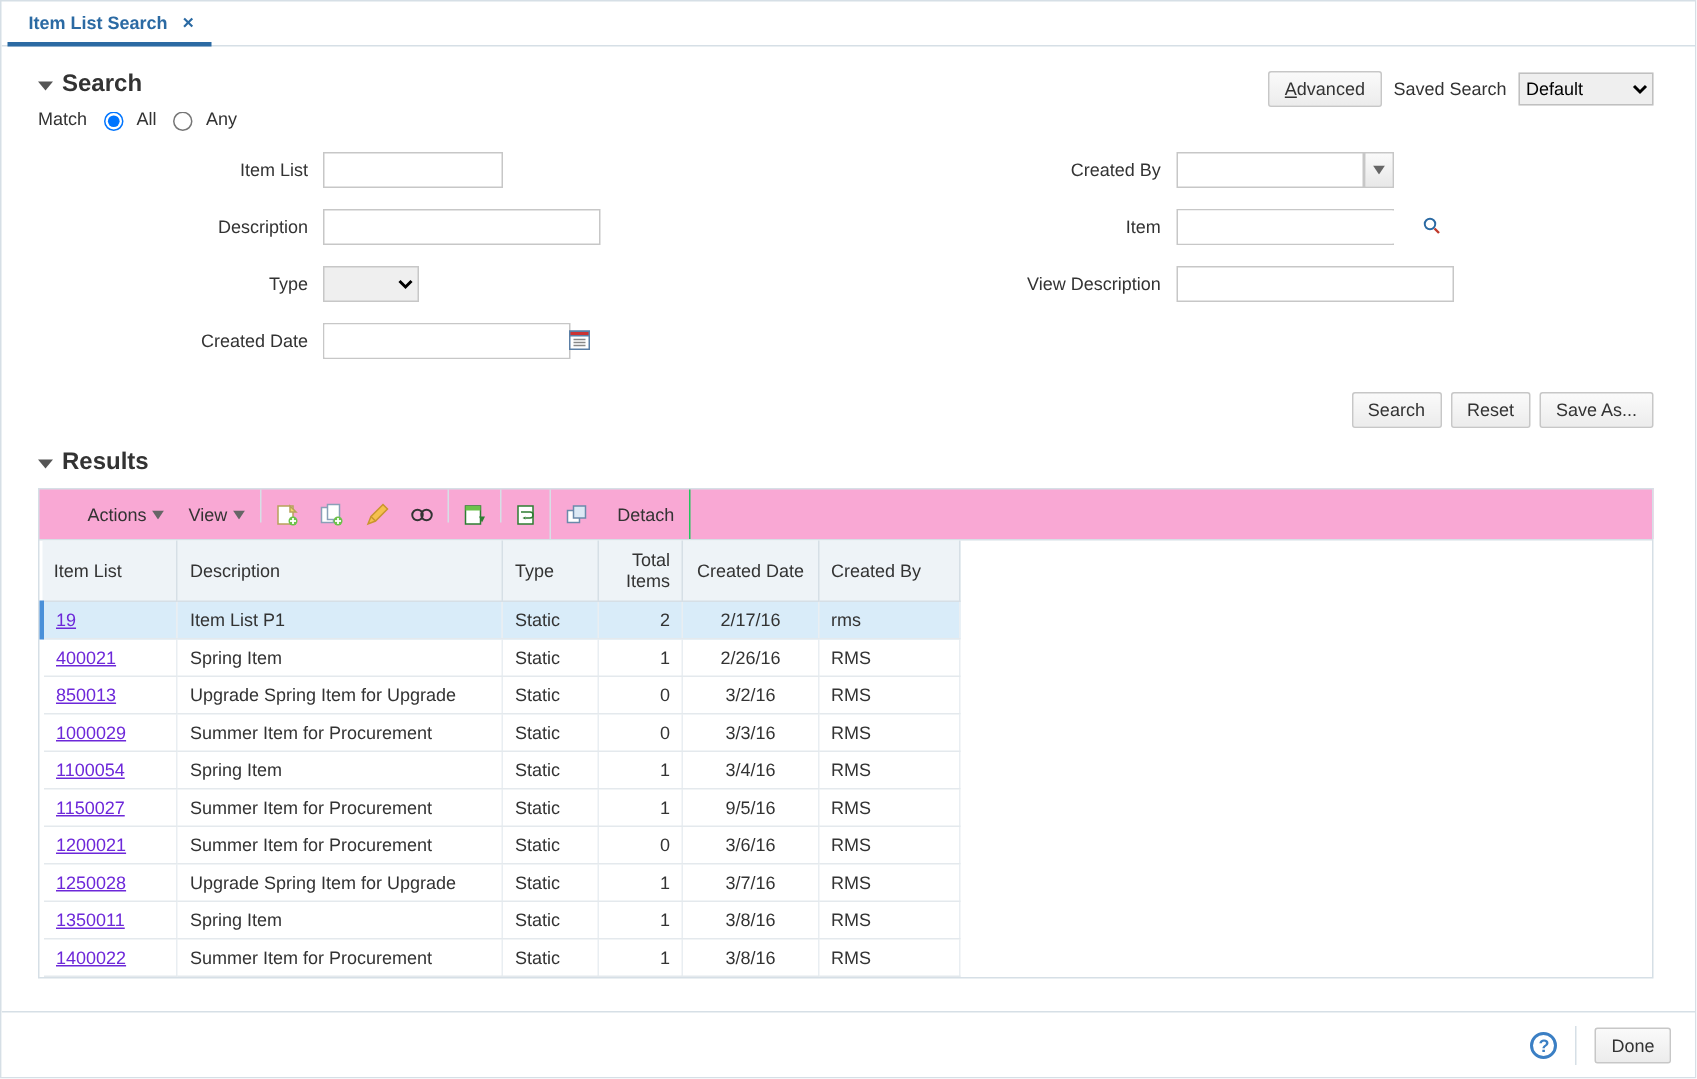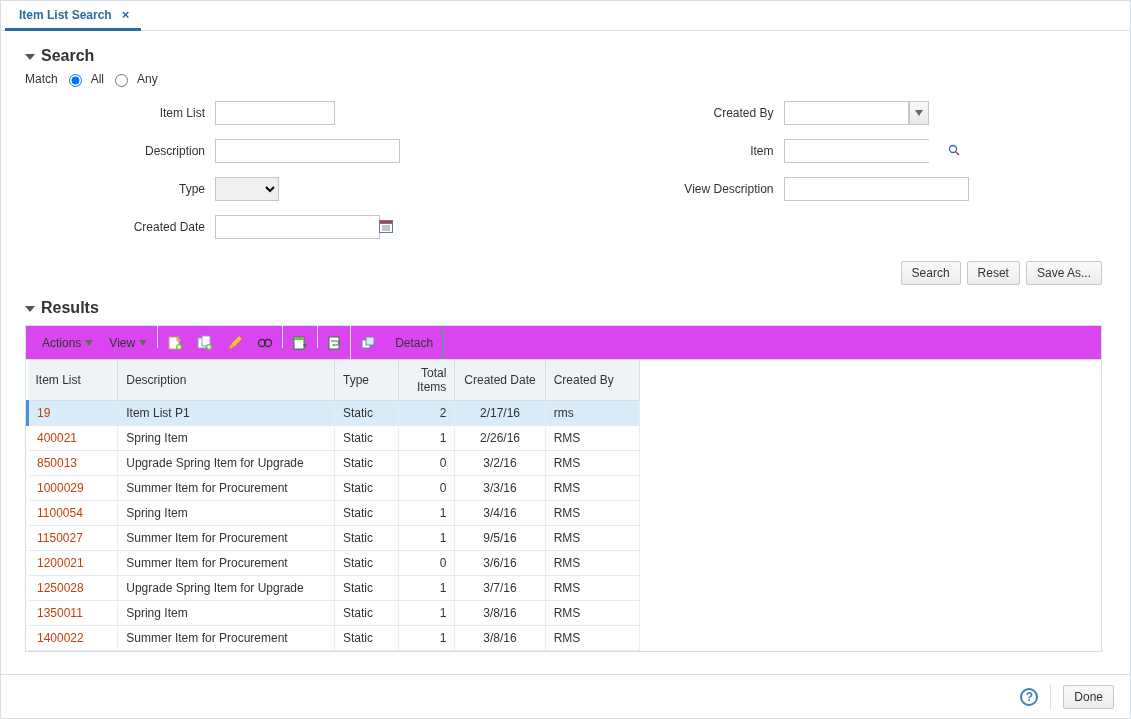--- a/index.html
+++ b/index.html
@@ -34,34 +34,34 @@
 .cal-icon{width:20px;text-align:center;cursor:pointer;}
 .lov-wrap{display:flex;align-items:center;}
 .lov-wrap input{width:125px;border-right:none;}
 .lov-btn{width:20px;height:24px;border:1px solid #c7c7c7;background:linear-gradient(#fafafa,#e8e8e8);display:flex;align-items:center;justify-content:center;cursor:pointer;}
 .lov-btn svg{width:8px;height:6px;}
 .item-wrap{display:flex;align-items:center;width:145px;border:1px solid #c7c7c7;height:24px;}
 .item-wrap input{border:none!important;flex:1;height:22px!important;}
 .mag{width:20px;text-align:center;cursor:pointer;}
 .btn-row{display:flex;justify-content:flex-end;gap:6px;margin-top:8px;margin-bottom:14px;}
 .results-sec .sec-head{margin-bottom:8px;}
-.toolbar{border:1px solid #d6dfe6;border-bottom:none;background:#d946ef;height:34px;display:flex;padding:0 8px;gap:0;}
+.toolbar{border:1px solid #d6dfe6;border-bottom:none;background:#f9a8d4;height:34px;display:flex;padding:0 24px;gap:0;}
 .tb-menu{display:flex;align-items:center;gap:4px;padding:0 8px;height:100%;cursor:pointer;font-size:12px;color:#333;}
 .tb-menu svg{width:8px;height:6px;}
 .tb-sep{width:1px;height:22px;background:#d6dfe6;margin:0 2px;}
 .tb-icon{width:30px;height:100%;display:flex;align-items:center;justify-content:center;cursor:pointer;}
 .tb-icon svg{width:16px;height:16px;}
 .detach-btn{display:flex;align-items:center;gap:20px;padding:0 10px;height:100%;cursor:pointer;border-left:1px solid #d6dfe6;border-right:1px solid #22c55e;}
 .table-wrap{border:1px solid #d6dfe6;}
 table{border-collapse:collapse;width:614px;table-layout:fixed;}
 th{background:#eef3f7;border-bottom:1px solid #d6dfe6;border-right:1px solid #d6dfe6;padding:6px 8px;font-size:12px;color:#333;text-align:left;font-weight:normal;height:38px;}
 th.right{text-align:right;}
 th.center{text-align:center;}
 td{border-bottom:1px solid #e4e9ed;border-right:1px solid #e9eef2;padding:5px 8px;font-size:12px;height:25px;}
-td.link{color:#c2410c;cursor:pointer;}
+td.link{color:#6d28d9;cursor:pointer;text-decoration:underline;}
 td.num{text-align:right;color:#333;}
 td.center{text-align:center;}
 tr.sel td{background:#d9ecf9;}
 tbody tr td:first-child{border-left:3px solid transparent;}
 tr.sel td:first-child{border-left:3px solid #4a90d9;}
 .col-itemlist{width:90px;}
 .col-desc{width:216px;}
 .col-type{width:64px;}
 .col-total{width:56px;}
 .col-cdate{width:90px;}
@@ -92,20 +92,27 @@
             <span class="disclose"></span>
             <h2>Search</h2>
           </div>
           <div class="match-row">
             <span>Match</span>
             <input type="radio" name="match" checked="" style="">
             <label>All</label>
             <input type="radio" name="match" style="">
             <label>Any</label>
           </div>
+        </div>
+        <div class="top-right">
+          <button class="btn"><span class="underline-key">A</span><span>dvanced</span></button>
+          <span class="saved-label">Saved Search</span>
+          <select class="saved">
+            <option>Default</option>
+          </select>
         </div>
       </div>
 
       <div class="form-grid">
         <div class="col">
           <div class="field">
             <div class="flabel">Item List</div>
             <input type="text" class="w-short" style="">
           </div>
           <div class="field">

